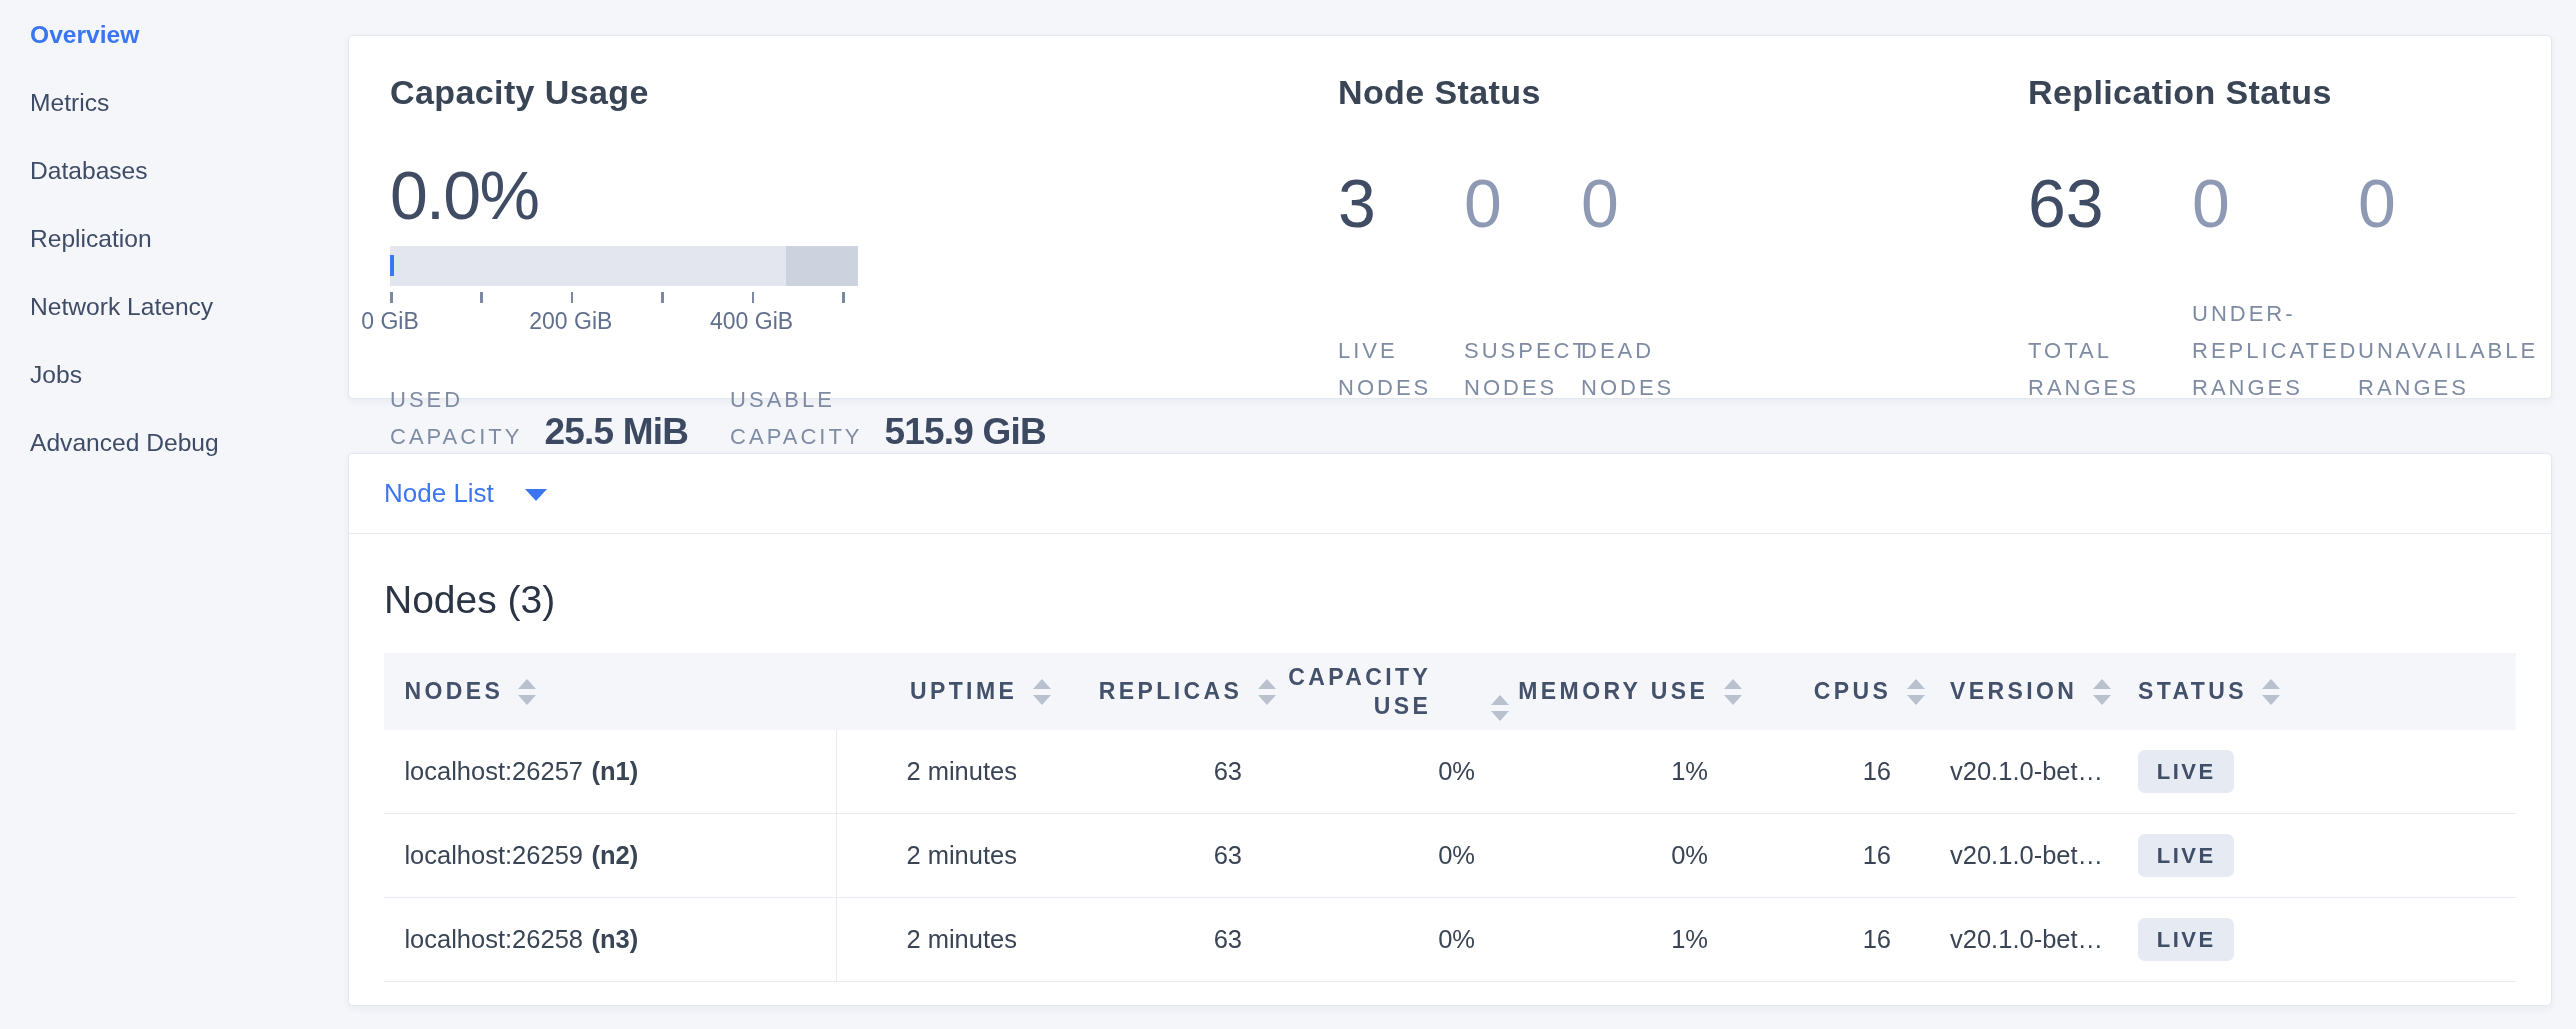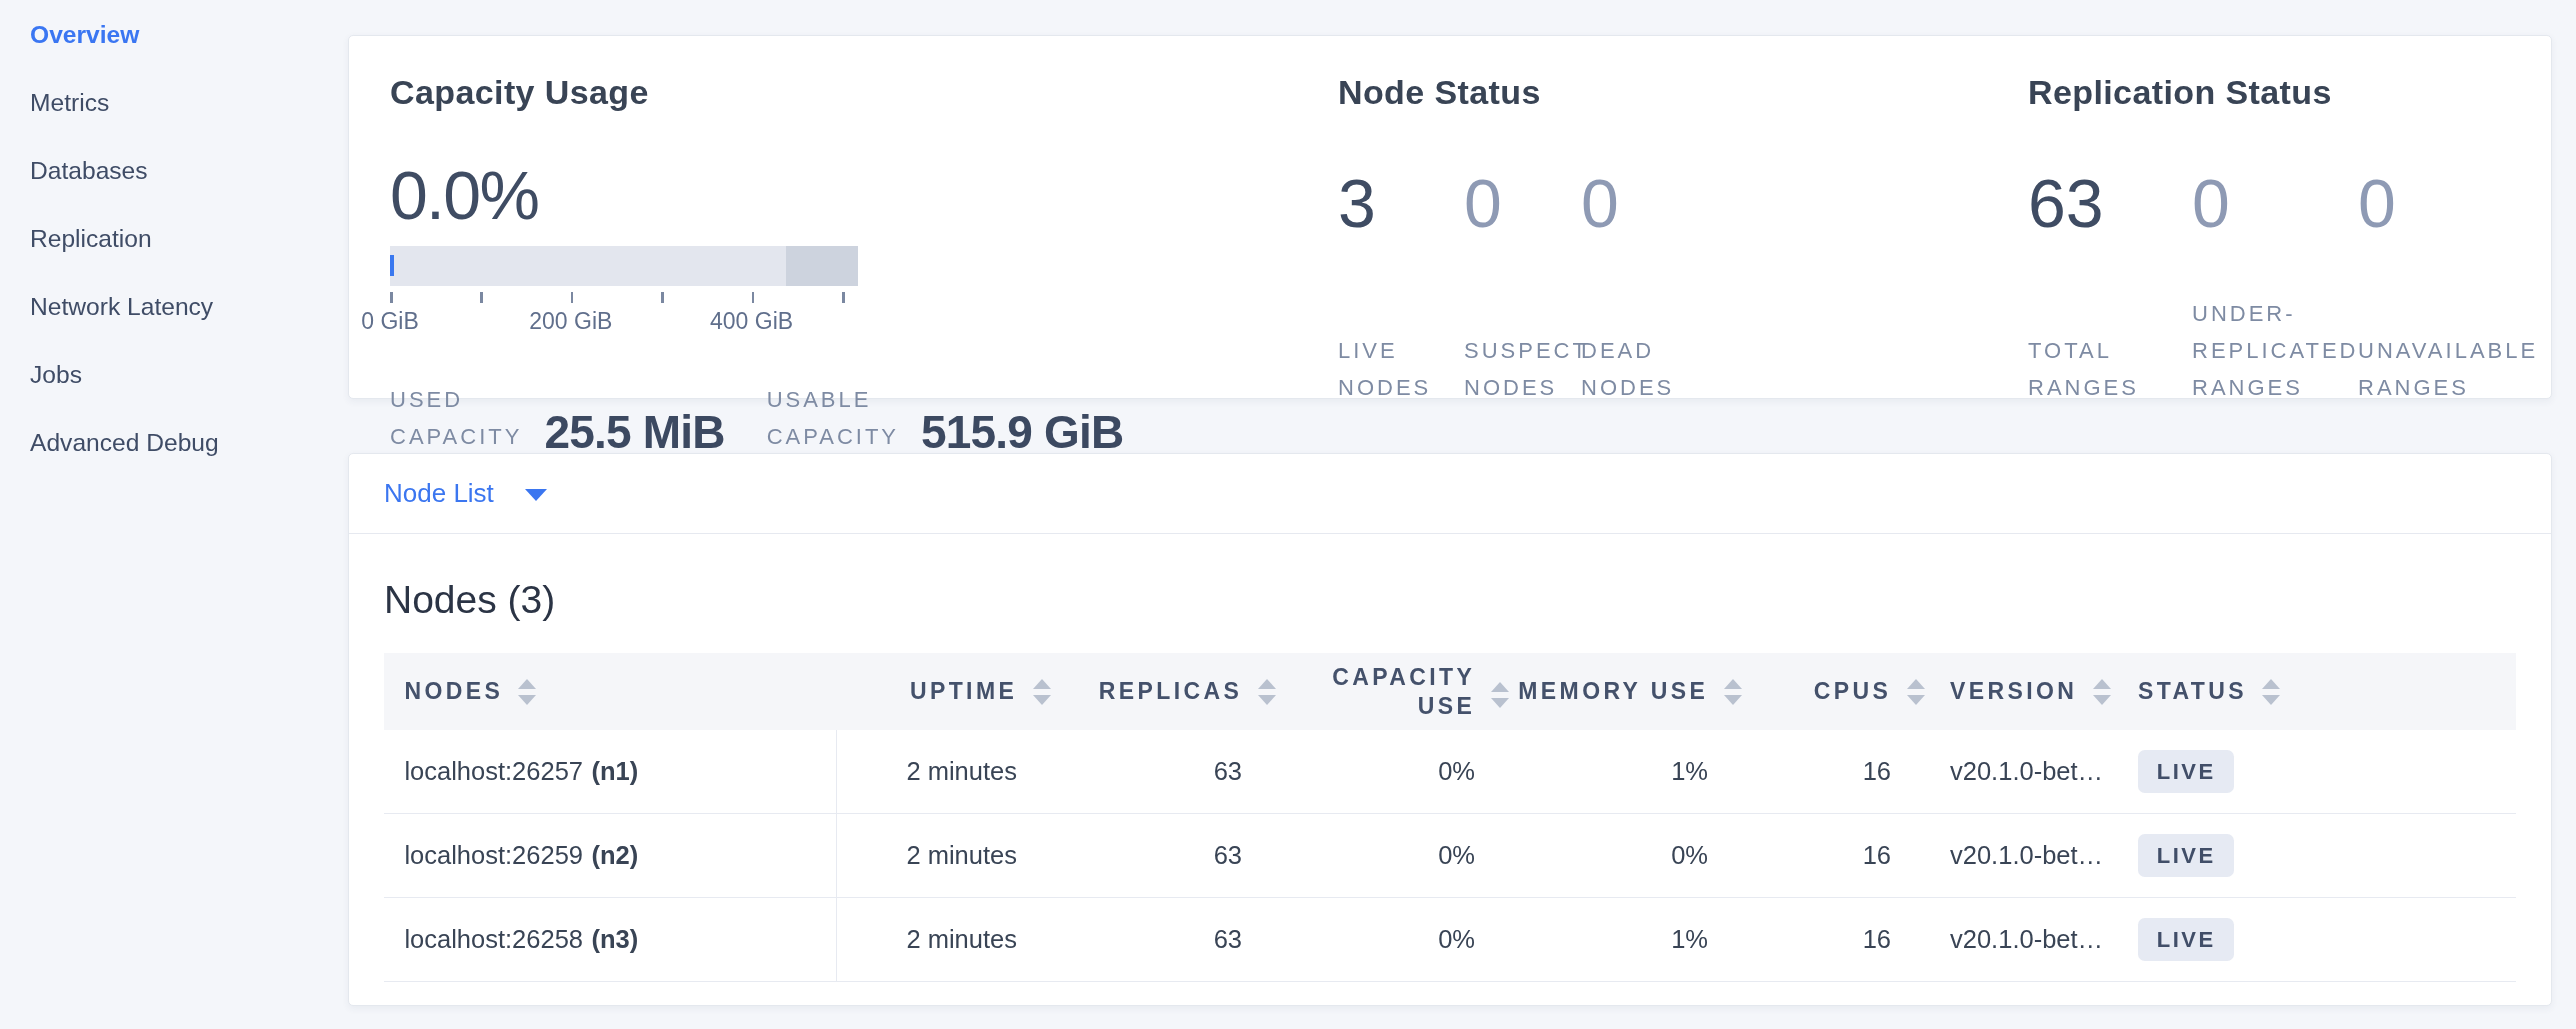--- a/index.html
+++ b/index.html
@@ -46,21 +46,21 @@
   .tick-labels { position:relative; width:452px; height:29px; margin-top:5.1px; }
   .tick-labels span {
     position:absolute; transform:translateX(-50%); white-space:nowrap;
     font-size:23px; color:#606f8c;
   }
 
   
   .cap-stats { display:flex; margin-top:44px; align-items:flex-end; }
   .cap-stat { display:flex; align-items:flex-end; }
   .stat-label { display:flex; flex-direction:column; font-size:22px; letter-spacing:3px; color:#7e8ba3; line-height:37px; white-space:nowrap; }
-  .cap-stat .stat-value { font-size:46px; font-weight:600; color:#3c4961; line-height:46px; margin-left:22px; letter-spacing:-0.8px; white-space:nowrap; }
+  .cap-stat .stat-value { font-size:37px; font-weight:600; color:#3c4961; line-height:46px; margin-left:22px; letter-spacing:-0.8px; white-space:nowrap; }
   .cap-stat + .cap-stat { margin-left:42px; }
 
   .count-row { display:flex; margin-top:51px; }
   .count-stat .stat-value { font-size:68px; line-height:81px; font-weight:500; color:#8e9ab4; }
   .count-stat.primary .stat-value { color:#3f4c63; }
   .count-stat .stat-label { height:112px; margin-top:50px; justify-content:flex-end; }
   .sec-nodes .count-stat { width:126px; }
   .sec-nodes .count-stat:nth-child(2) { width:117px; }
   .sec-nodes .count-stat:last-child { width:auto; }
   .sec-repl .count-stat { width:164px; }
@@ -86,21 +86,21 @@
   }
   .thead { background:#f5f6f9; height:77px; }
   .th { display:flex; align-items:center; font-size:23px; font-weight:700; letter-spacing:3.4px; color:#44516b; }
   .th-inner { display:flex; align-items:center; }
   .th.r { justify-content:flex-end; padding-right:8.5px; }
   .th.l-version { padding-left:17px; }
   .th-label { text-align:right; line-height:29px; white-space:nowrap; }
   .th.l-nodes { padding-left:20.4px; }
   .th.l-nodes .th-label, .th.l-version .th-label, .th.l-status .th-label { text-align:left; }
   .th.col-capuse .th-label { width:149px; white-space:normal; }
-  .th.col-capuse .th-inner { align-items:center; }
+  .th.col-capuse .th-inner { align-items:flex-end;gap:44px; }
   .th.col-capuse .sort { margin-top:6.8px; }
   .sort { display:inline-flex; flex-direction:column; margin-left:15.3px; }
   .sort i { display:block; width:0; height:0; border-left:9.3px solid transparent; border-right:9.3px solid transparent; }
   .sort .up { border-bottom:10.2px solid #b9c1cf; margin-bottom:6px; }
   .sort .down { border-top:10.2px solid #b9c1cf; }
 
   .tr { height:84px; border-bottom:1.7px solid #e7eaf1; cursor:pointer; }
   .td { display:flex; align-items:center; font-size:25.5px; color:#394455; }
   .td.r { justify-content:flex-end; padding-right:42px; }
   .td-nodes { border-right:1.7px solid #e7eaf1; padding-left:20.4px; }

